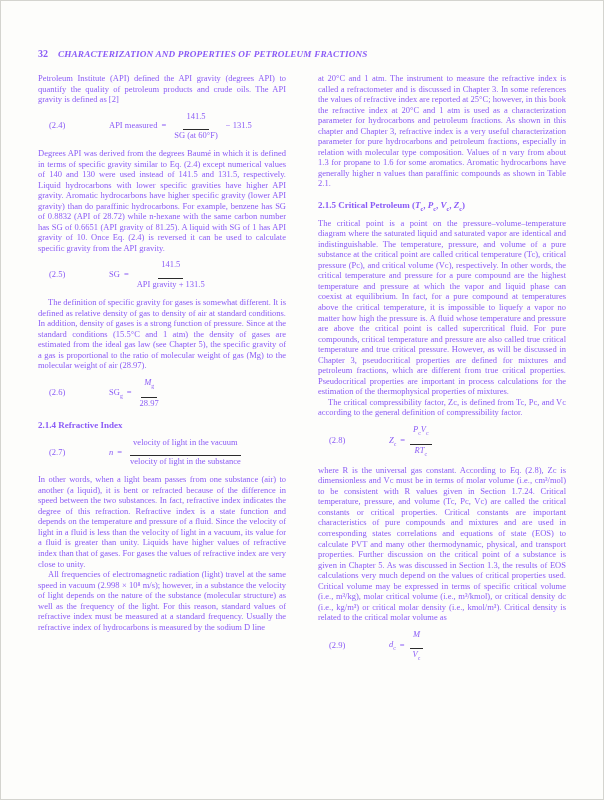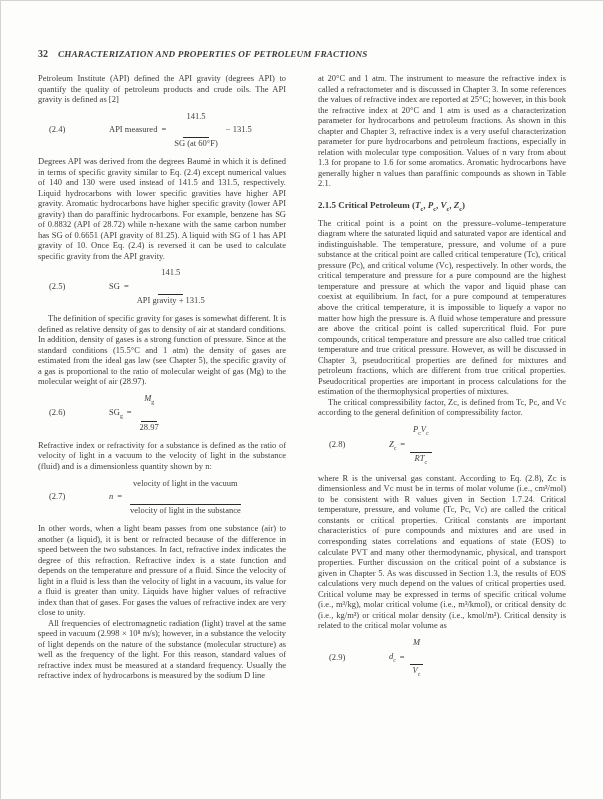--- a/index.html
+++ b/index.html
@@ -6,21 +6,21 @@
   .page {
     position: relative;
     width: 604px;
     height: 800px;
     margin: 0 auto;
     background: #fdfdfb;
     box-shadow: inset 0 0 0 1px #d4d4cf;
     box-sizing: border-box;
     padding: 48px 38px 26px 38px;
     font-family: "Liberation Serif", "DejaVu Serif", serif;
-    color: #404040;
+    color: #8b5cf6;
     overflow: hidden;
   }
   .running-head {
     display: flex;
     align-items: baseline;
     gap: 10px;
     margin-bottom: 14px;
   }
   .pgnum { font-weight: bold; font-size: 10px; }
   .rtitle { font-weight: bold; font-style: italic; font-size: 9.2px; letter-spacing: 0.15px; }
@@ -48,21 +48,21 @@
   }
   .eq-no { width: 38px; flex: none; padding-left: 11px; }
   .eq-body { display: inline-flex; align-items: center; gap: 4px; margin-left: 22px; }
   .frac {
     display: inline-flex;
     flex-direction: column;
     align-items: center;
     text-align: center;
     margin: 0 1px;
   }
-  .frac .fnum { padding: 0 3px 16px 3px; border-bottom: 1px solid #2a2a2a; }
+  .frac .fnum { padding: 0 3px 8px 3px; border-bottom: 1px solid #2a2a2a; }
   .frac .fden { padding: 1px 3px 0 3px; }
   .it { font-style: italic; }
   sub { font-size: 0.68em; line-height: 1; }
 </style>
 </head>
 <body>
 
 <div class="page">
 
   <header class="running-head">
@@ -110,22 +110,22 @@
           <span><span>SG</span><sub>g</sub></span>
           <span>=</span>
           <span class="frac">
             <span class="fnum"><span class="it">M</span><sub>g</sub></span>
             <span class="fden">28.97</span>
           </span>
         </span>
       </div>
 
 
+      <h3 class="subhead">2.1.4 Refractive Index</h3>
 
-      <p class="para">Refractive index or refractivity for a substance is defined as the ratio of velocity of light in a vacuum to the velocity of light in the substance (fluid) and is a dimensionless quantity shown by n:</p>
 
       <div class="equation">
         <span class="eq-no">(2.7)</span>
         <span class="eq-body">
           <span class="it">n</span>
           <span>=</span>
           <span class="frac">
             <span class="fnum">velocity of light in the vacuum</span>
             <span class="fden">velocity of light in the substance</span>
           </span>

